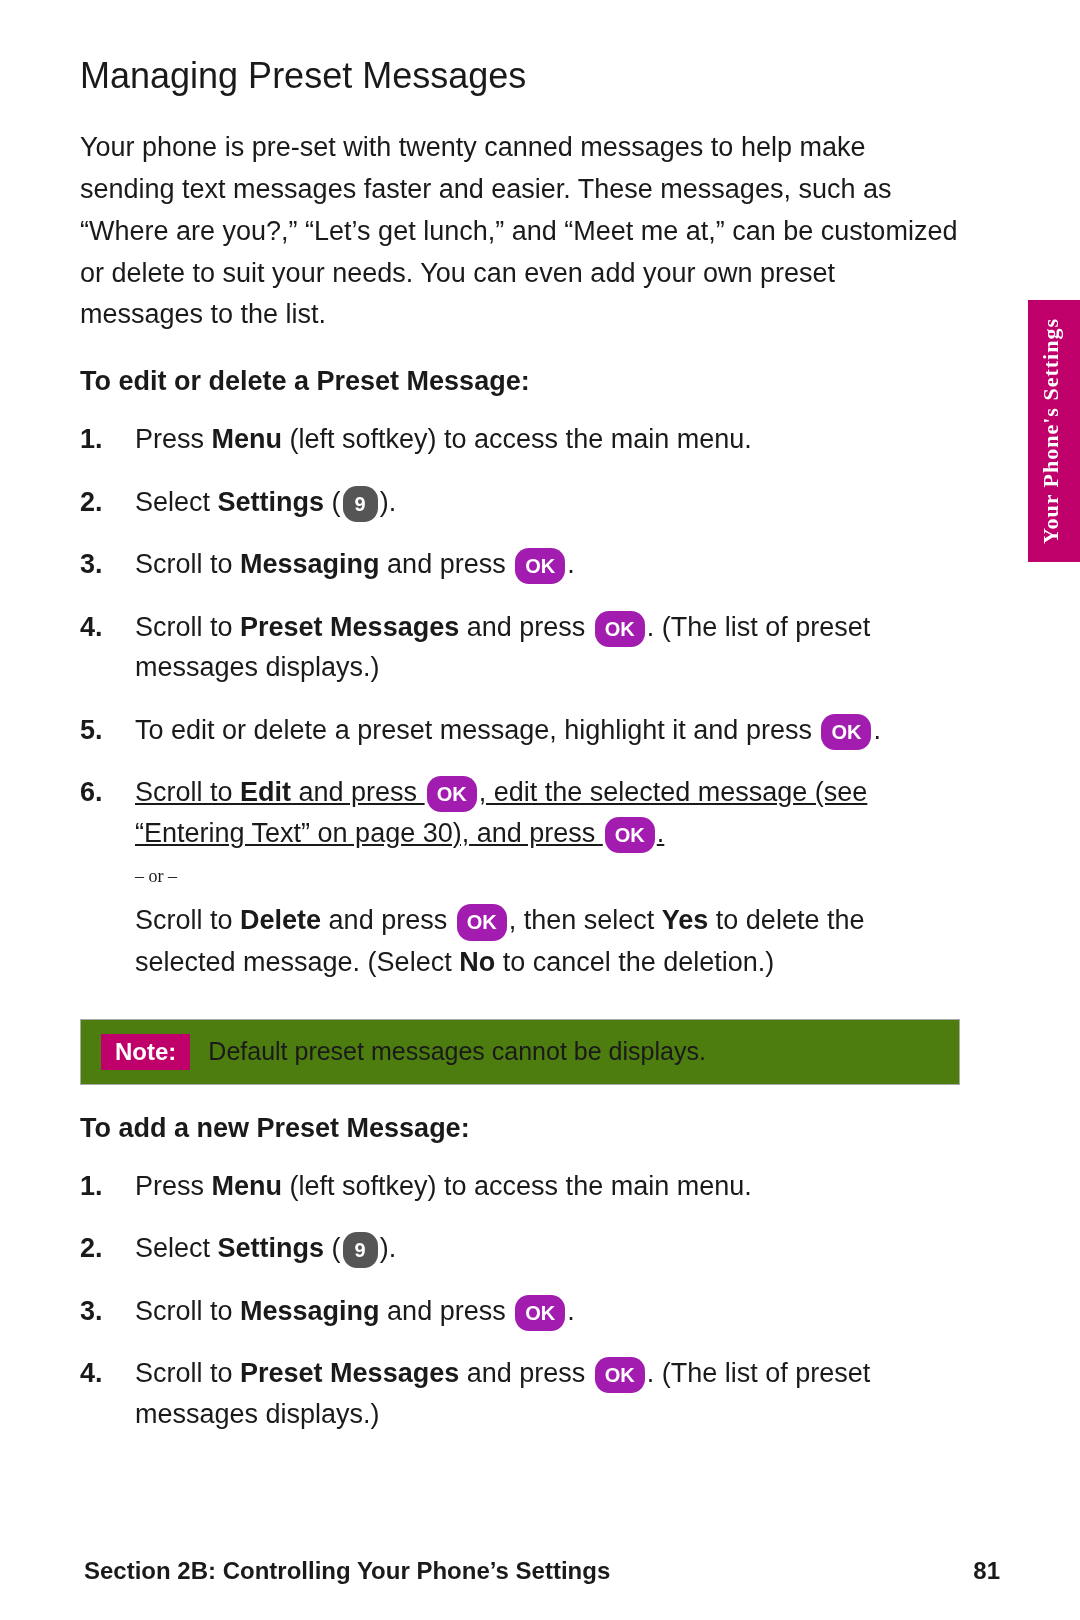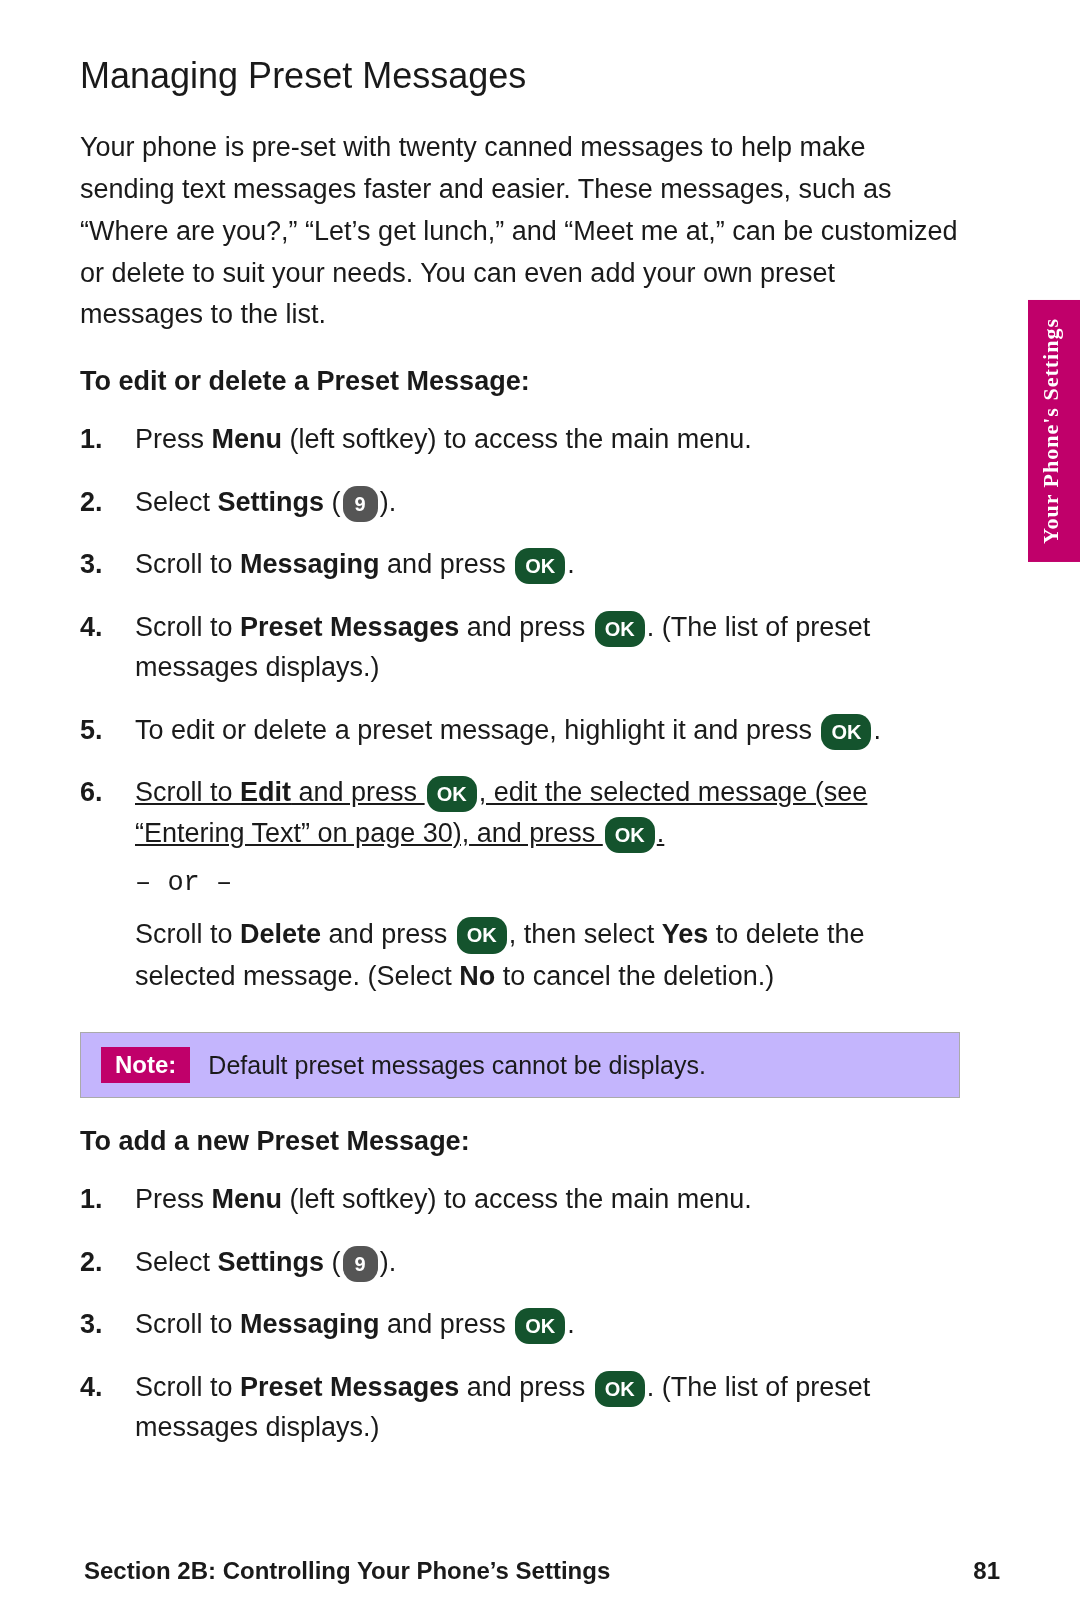--- a/index.html
+++ b/index.html
@@ -97,21 +97,21 @@
     }
 
     .bold-word {
       font-weight: bold;
     }
 
     .ok-badge {
       display: inline-flex;
       align-items: center;
       justify-content: center;
-      background: #14532d;
+      background: #a21caf;
       color: #ffffff;
       border-radius: 14px;
       font-size: 20px;
       font-weight: bold;
       padding: 3px 10px;
       font-family: Arial, Helvetica, sans-serif;
       vertical-align: middle;
       margin: 0 2px;
     }
 
@@ -126,21 +126,21 @@
       font-weight: bold;
       padding: 3px 12px;
       font-family: Arial, Helvetica, sans-serif;
       vertical-align: middle;
       margin: 0 2px;
     }
 
     .note-box {
       display: flex;
       align-items: center;
-      background: #c4b5fd;
+      background: #4d7c0f;
       border: 1px solid #aaaaaa;
       padding: 14px 20px;
       margin: 18px 0 28px 0;
       font-size: 25px;
       font-family: Arial, Helvetica, sans-serif;
     }
 
     .note-label {
       background: #c0006a;
       color: white;
@@ -152,22 +152,22 @@
       white-space: nowrap;
     }
 
     .note-text {
       font-size: 25px;
       font-family: Arial, Helvetica, sans-serif;
     }
 
     .or-divider {
       margin: 10px 0 10px 0;
-      font-size: 27px;
-      font-family: Liberation Mono, monospace;
+      font-size: 18px;
+      font-family: Liberation Serif, serif;
     }
 
     .continued-text {
       font-size: 27px;
       font-family: Arial, Helvetica, sans-serif;
       line-height: 1.55;
       margin-bottom: 10px;
     }
 
     .footer-bar {

